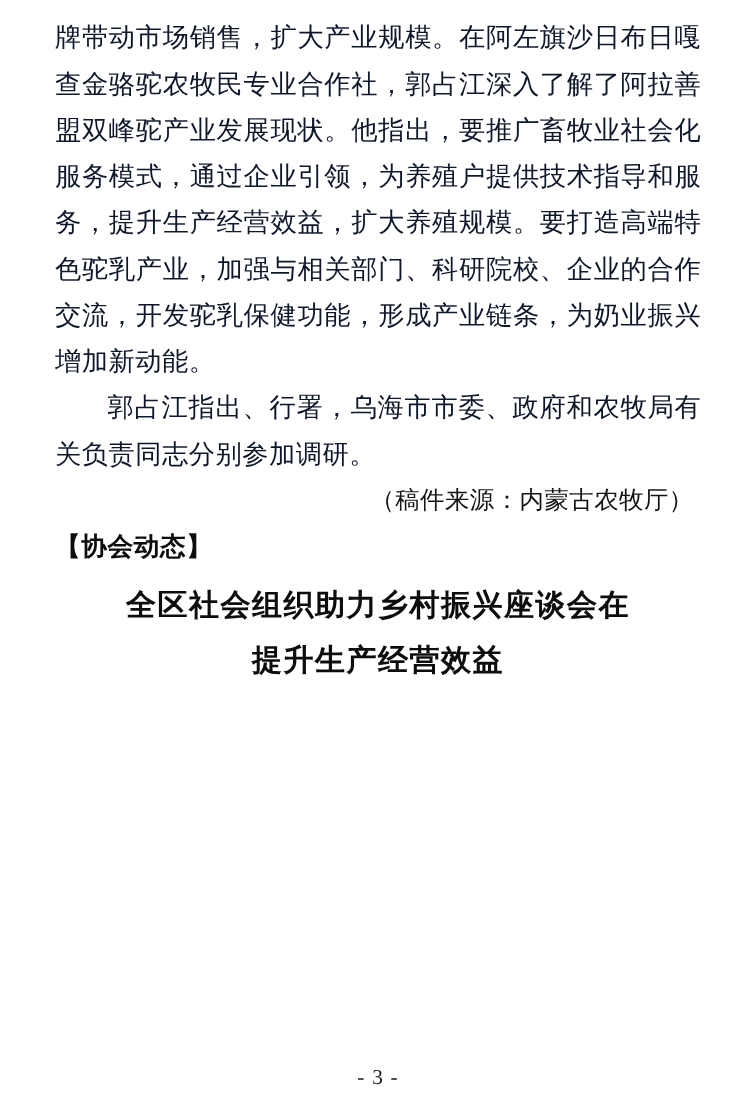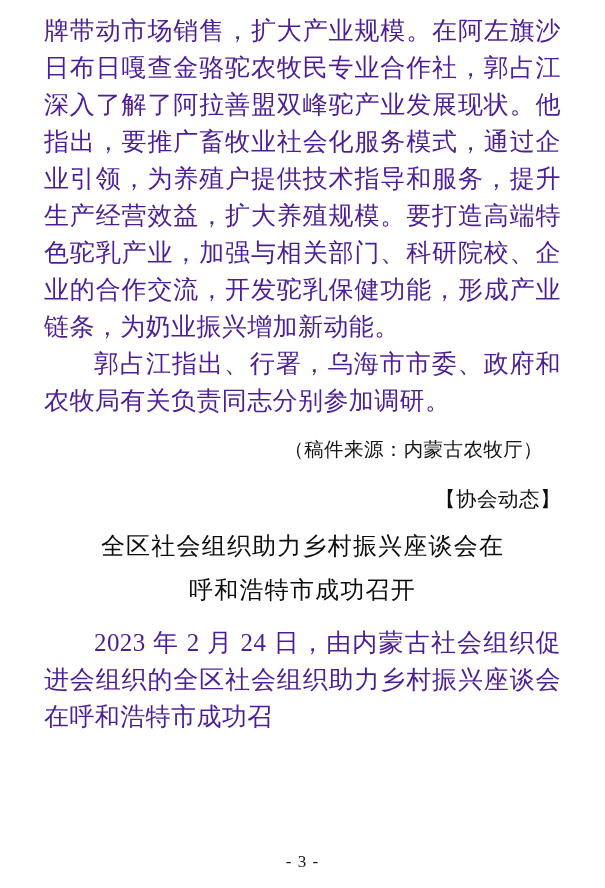--- a/index.html
+++ b/index.html
@@ -15,54 +15,53 @@
     overflow: hidden;
   }
   .page {
     position: relative;
     width: 605px;
     height: 888px;
     box-sizing: border-box;
     padding: 12px 44px 0 44px;
   }
   .body-par {
-    font-size: 25px;
+    font-size: 21px;
     line-height: 37px;
     text-align: justify;
     text-justify: inter-ideograph;
     letter-spacing: 0.4px;
     margin: 0;
-    color: #4c1d95;
+    color: #0f172a;
   }
   .indent2 {
     text-indent: 2em;
   }
   .attrib {
     font-size: 19.5px;
     line-height: 37px;
     text-align: right;
-    margin: 12px;
+    margin: 0;
     padding-right: 6px;
     letter-spacing: 0.4px;
     color: #141414;
   }
   .section-head {
     font-size: 20.5px;
     line-height: 38px;
-    font-weight: normal;
+    font-weight: bold;
     margin: 0;
     letter-spacing: 0.5px;
     color: #0d0d0d;
     font-family: "Liberation Serif", "DejaVu Serif", serif;
-    text-align: right;
   }
   .doc-title {
     font-size: 24px;
     line-height: 44px;
-    font-weight: normal;
+    font-weight: bold;
     text-align: center;
     margin: 0;
     letter-spacing: 1.2px;
     color: #0d0d0d;
   }
   .title-block {
     margin-top: 6px;
   }
   .gap-md { height: 12px; }
   .footer {
@@ -85,22 +84,21 @@
 
 
   <p class="body-par indent2">郭占江指出、行署，乌海市市委、政府和农牧局有关负责同志分别参加调研。</p>
 
   <p class="attrib">（稿件来源：内蒙古农牧厅）</p>
 
   <p class="section-head">【协会动态】</p>
 
   <div class="title-block">
     <p class="doc-title">全区社会组织助力乡村振兴座谈会在</p>
-    <p class="doc-title">呼和浩特市成功召开</p>
+    <p class="doc-title">提升生产经营效益</p>
   </div>
 
   <div class="gap-md"></div>
 
-  <p class="body-par indent2">2023 年 2 月 24 日，由内蒙古社会组织促进会组织的全区社会组织助力乡村振兴座谈会在呼和浩特市成功召</p>
 
   <div class="footer">- 3 -</div>
 
 </div>
 
 </body></html>

